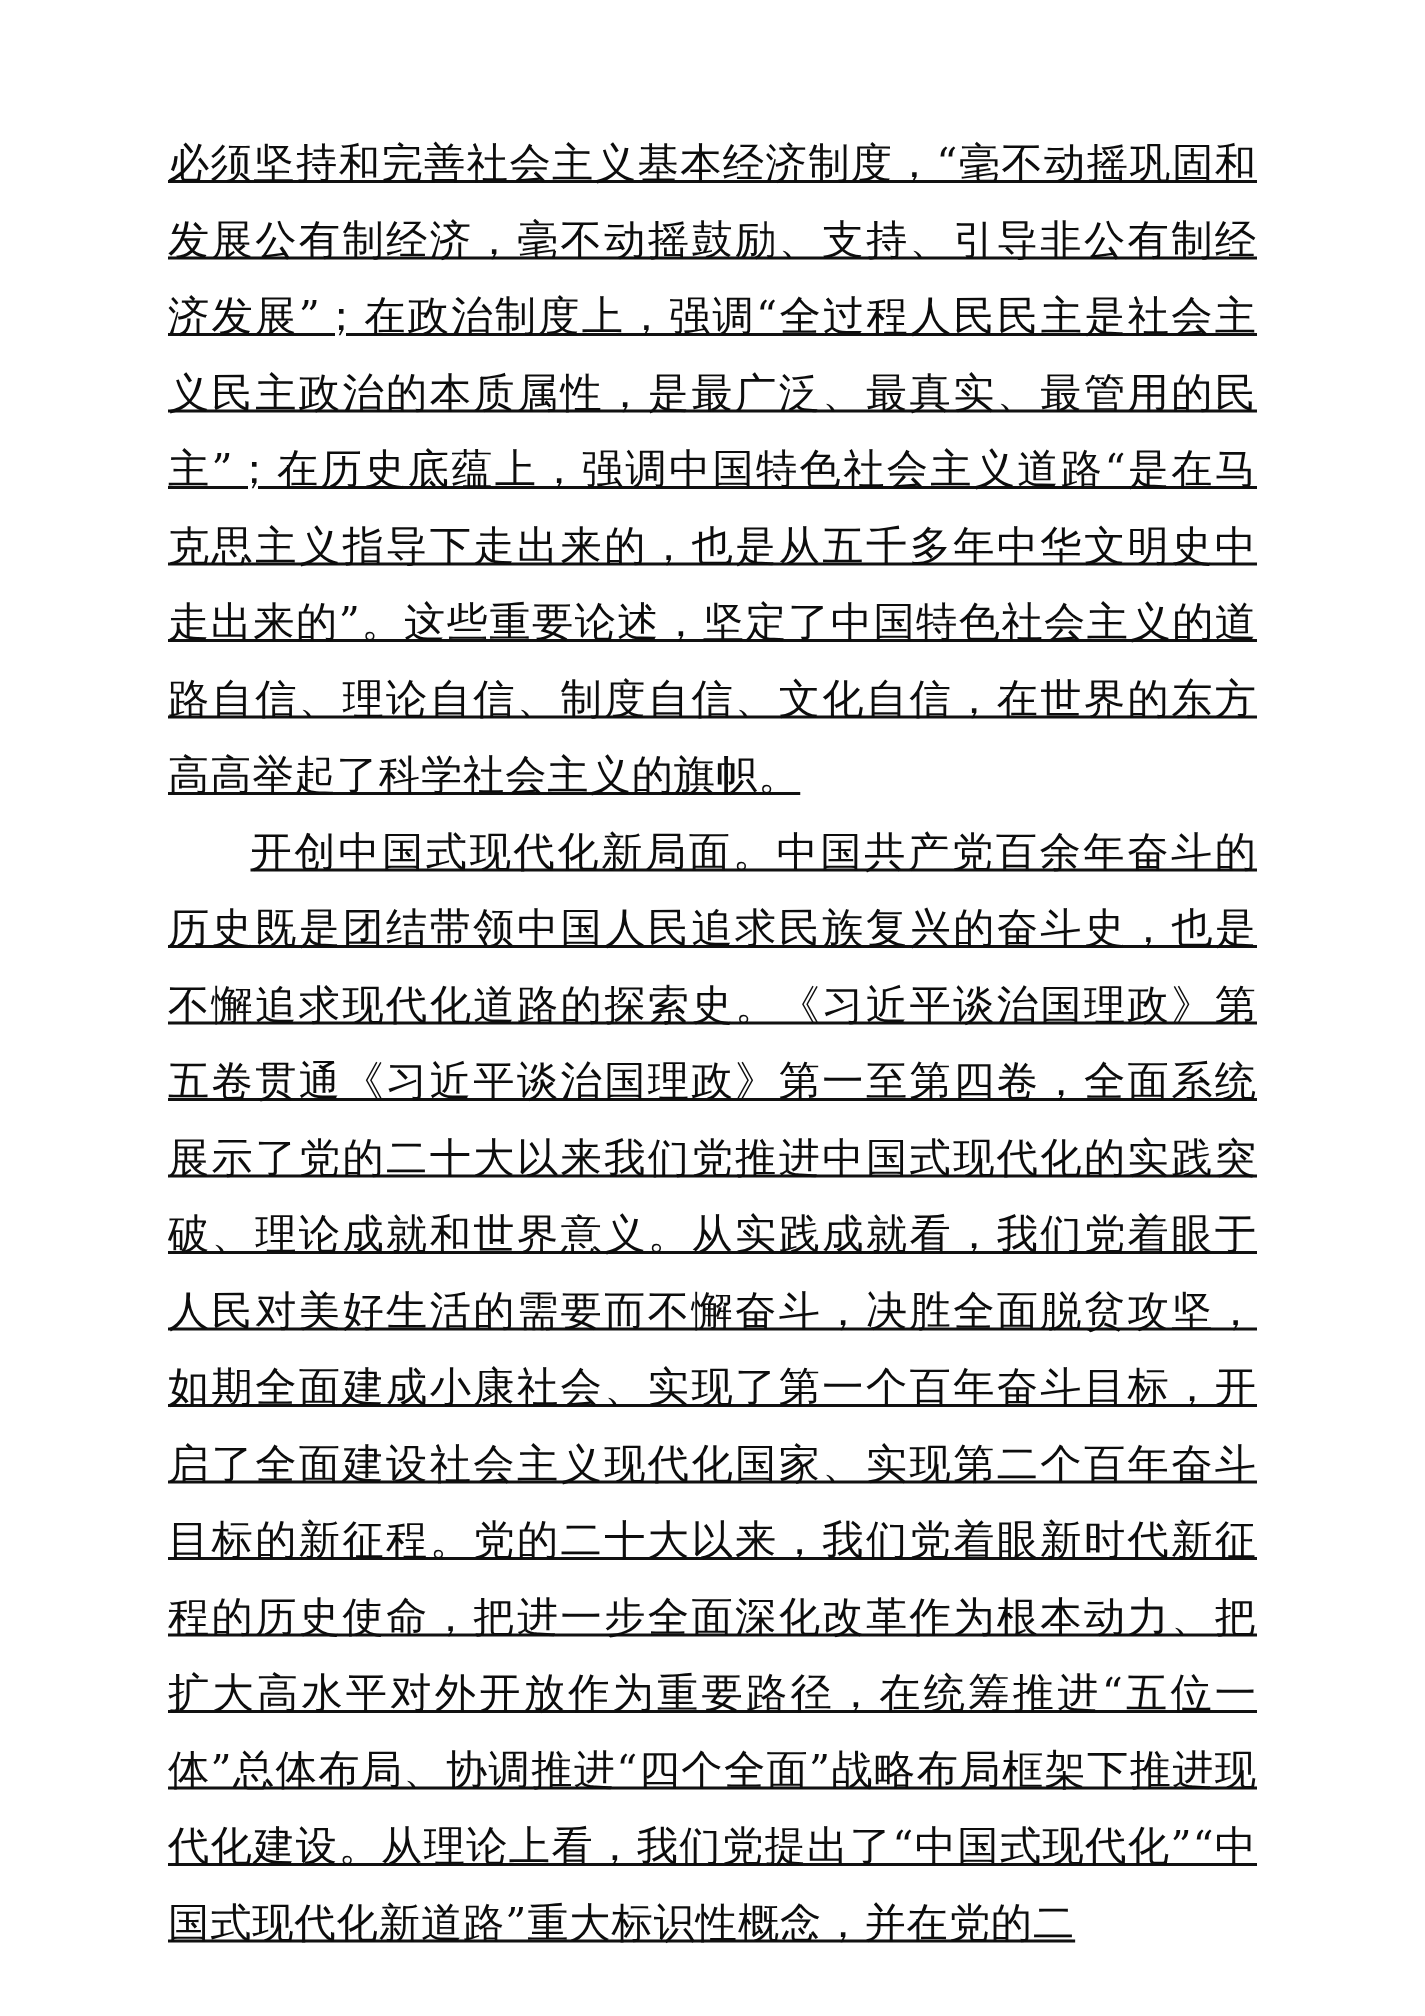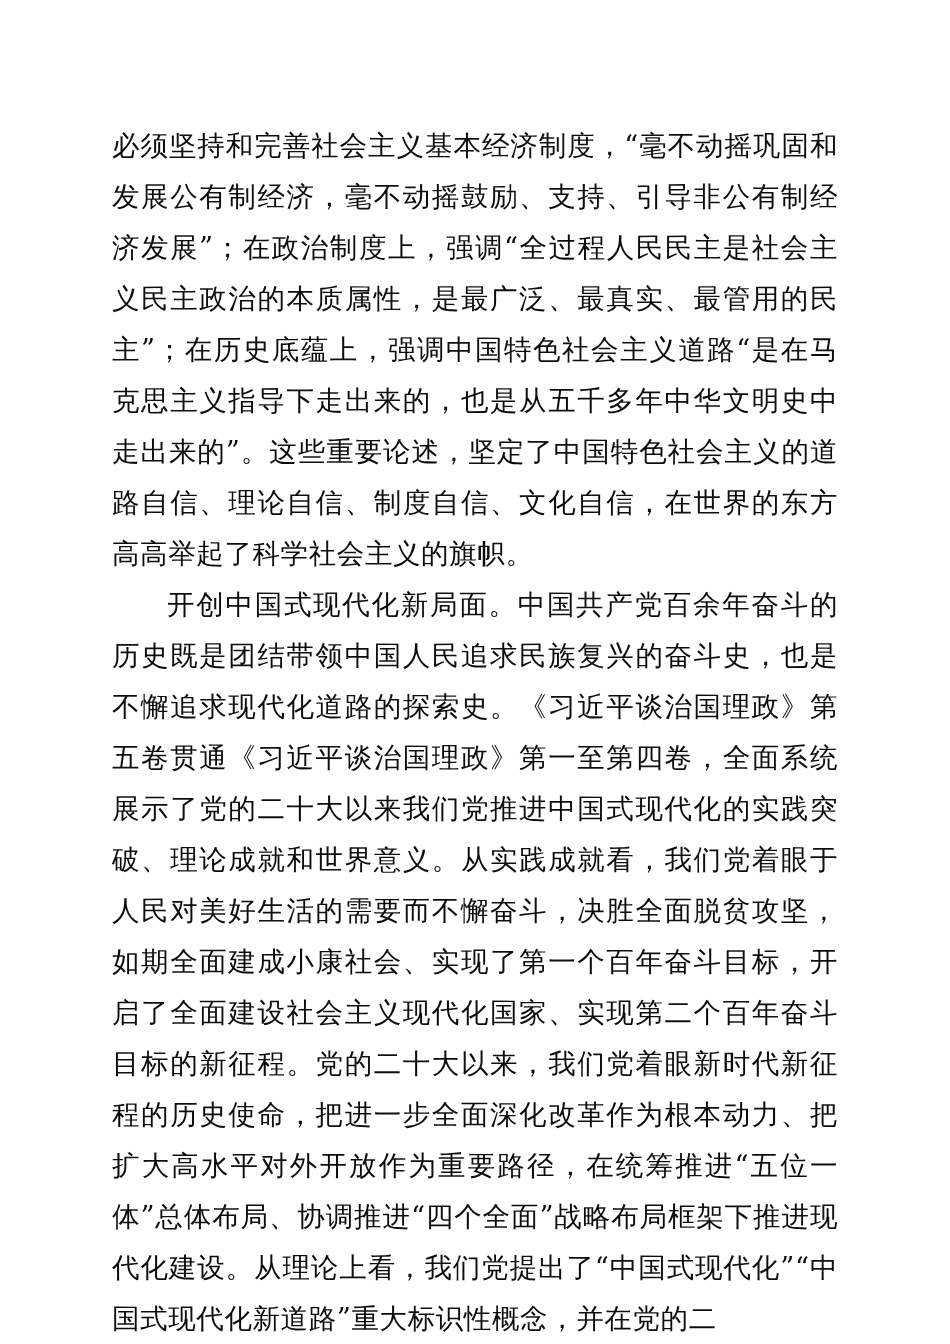--- a/index.html
+++ b/index.html
@@ -11,22 +11,23 @@
     width: 950px;
     height: 1344px;
     font-family: "DejaVu Serif", "Liberation Serif", serif;
     color: #111111;
   }
   .page {
     position: relative;
     width: 950px;
     height: 1344px;
     box-sizing: border-box;
-    padding: 120px 112px 80px 112px;
+    padding: 84px 112px 80px 112px;
     background: #ffffff;
+    text-decoration: underline;
   }
   .doc-body {
     font-size: 27.5px;
     line-height: 51px;
     text-align: justify;
     text-justify: inter-ideograph;
     letter-spacing: 0.6px;
     color: #0d0d0d;
   }
   .para {

